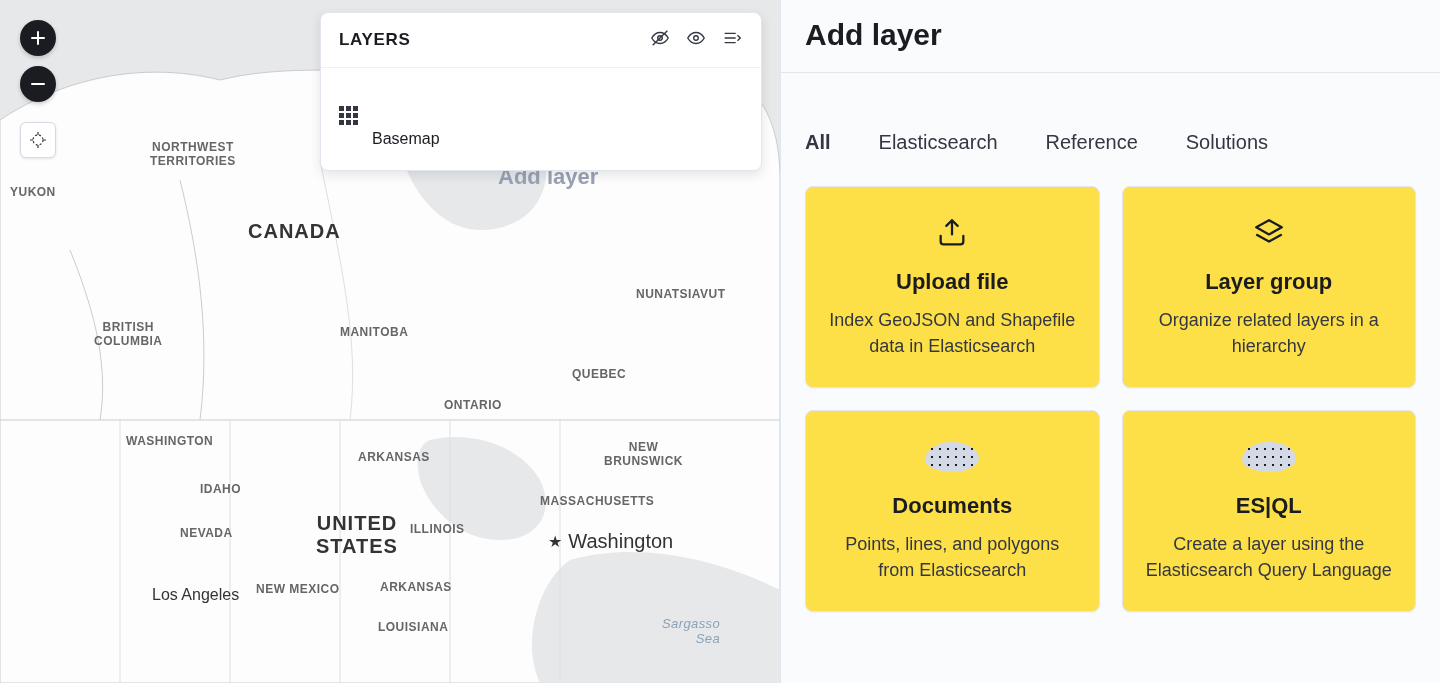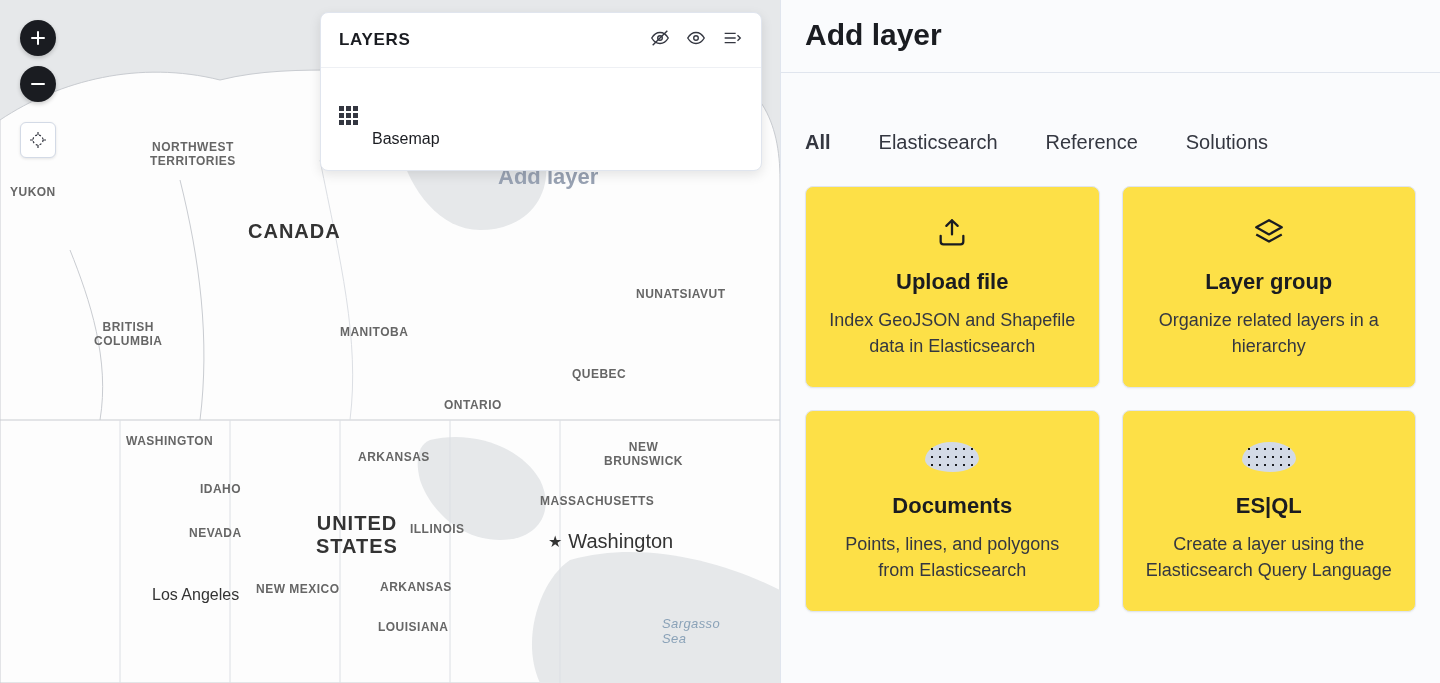--- a/index.html
+++ b/index.html
@@ -85,33 +85,33 @@
     <div class="map-label small" style="left:340px; top:325px;">MANITOBA</div>
     <div class="map-label small" style="left:636px; top:287px;">NUNATSIAVUT</div>
     <div class="map-label small" style="left:572px; top:367px;">QUEBEC</div>
     <div class="map-label small" style="left:444px; top:398px;">ONTARIO</div>
     <div class="map-label small" style="left:126px; top:434px;">WASHINGTON</div>
     <div class="map-label small" style="left:358px; top:450px;">ARKANSAS</div>
     <div class="map-label small" style="left:604px; top:440px; white-space:pre; text-align:center;">NEW
 BRUNSWICK</div>
     <div class="map-label small" style="left:200px; top:482px;">IDAHO</div>
     <div class="map-label small" style="left:540px; top:494px;">MASSACHUSETTS</div>
-    <div class="map-label small" style="left:180px; top:526px;margin-left:9px;">NEVADA</div>
+    <div class="map-label small" style="left:180px; top:526px;">NEVADA</div>
     <div class="map-label big" style="left:316px; top:512px; white-space:pre; text-align:center;">UNITED
 STATES</div>
     <div class="map-label small" style="left:410px; top:522px;">ILLINOIS</div>
     <div class="map-city" style="left:152px; top:586px;">Los Angeles</div>
     <div class="map-label small" style="left:256px; top:582px;">NEW MEXICO</div>
     <div class="map-label small" style="left:380px; top:580px;">ARKANSAS</div>
     <div class="map-capital" style="left:548px; top:530px;">
         <span class="star">★</span>
         <span>Washington</span>
       </div>
     <div class="map-label small" style="left:378px; top:620px;">LOUISIANA</div>
-    <div class="map-label italic" style="left:662px; top:616px; white-space:pre; text-align:left;">Sargasso
+    <div class="map-label italic" style="left:662px; top:616px; white-space:pre; text-align:right;">Sargasso
 Sea</div>
     <div class="map-label italic" style="left:412px; top:704px;">Gulf of</div>
 
     <div class="add-layer-ghost">Add layer</div>
 
     <div class="zoom-group">
       <div class="circle-btn">
         <svg width="16" height="16" viewBox="0 0 16 16">
             <path d="M8 2v12M2 8h12" stroke="#fff" stroke-width="2" stroke-linecap="round"></path>
           </svg>

